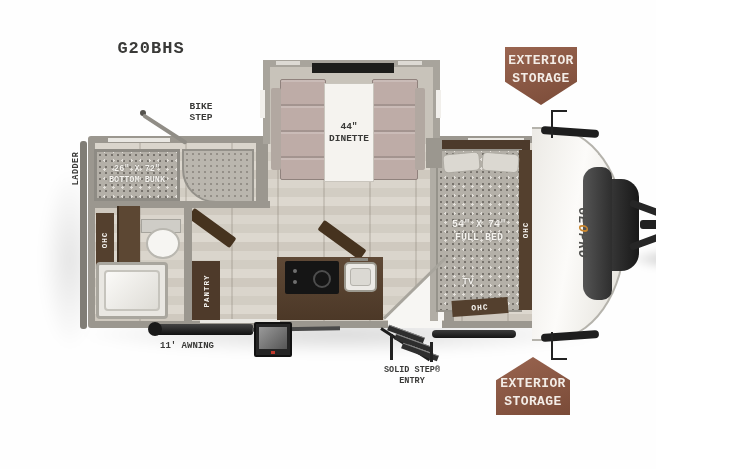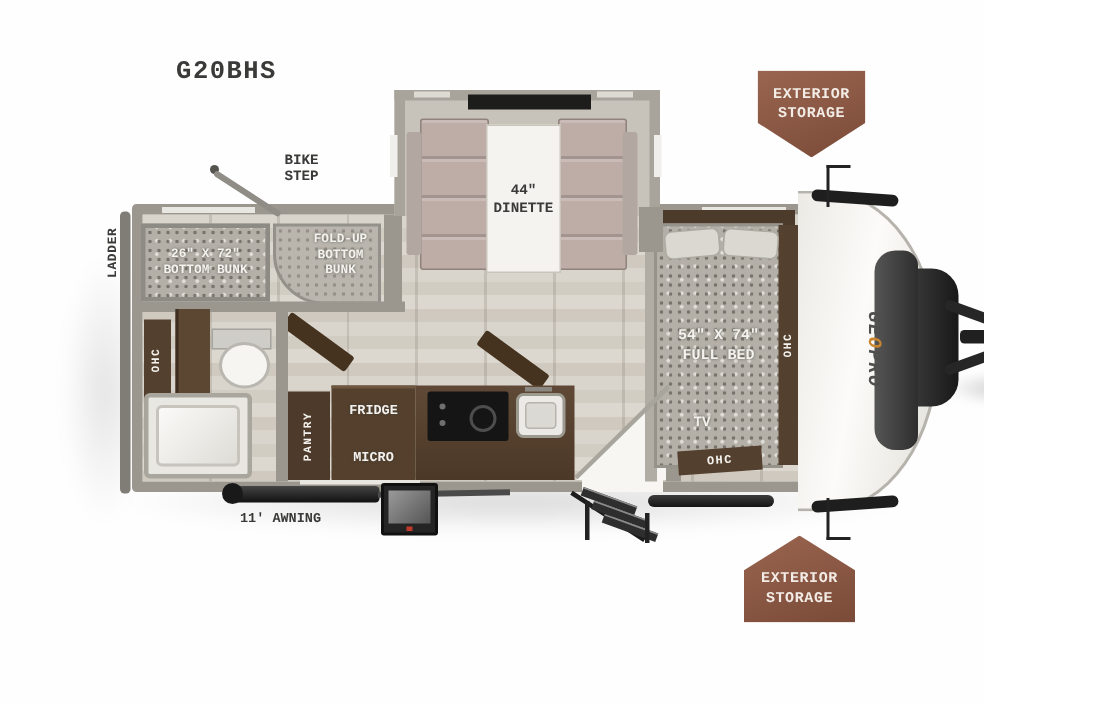--- a/index.html
+++ b/index.html
@@ -134,21 +134,21 @@
   .tongue{left:640px;top:220px;width:48px;height:9px;background:#202020;border-radius:3px;z-index:5;}
   .coupler{left:668px;top:212px;width:24px;height:24px;border-radius:50%;z-index:6;
     background:radial-gradient(circle at 35% 35%,#4a4a4a,#1c1c1c);}
   .hitch-knob{left:689px;top:218px;width:11px;height:11px;background:#262626;border-radius:50%;z-index:6;}
   .hitch-shadow{left:630px;top:248px;width:70px;height:22px;z-index:4;
     background:radial-gradient(ellipse,rgba(0,0,0,.18),rgba(0,0,0,0) 70%);filter:blur(3px);}
 
   
   .badge{z-index:7;display:flex;align-items:center;justify-content:center;box-sizing:border-box;
     background:linear-gradient(160deg,#9a6550,#7a4b38);}
-  .badge .lbl{font-size:10px;letter-spacing:.4px;line-height:1.35;color:#f3ece6;}
+  .badge .lbl{font-size:13px;letter-spacing:.4px;line-height:1.35;color:#f3ece6;}
   .badge-top{left:505px;top:47px;width:72px;height:58px;padding-bottom:12px;
     clip-path:polygon(0 0,100% 0,100% 60%,50% 100%,0 60%);}
   .badge-bottom{left:496px;top:357px;width:74px;height:58px;padding-top:14px;
     clip-path:polygon(50% 0,100% 40%,100% 100%,0 100%,0 40%);}
 
   
   .bike-door-line{left:143px;top:113px;width:52px;height:4px;background:#908d86;border-radius:2px;
     transform:rotate(33deg);transform-origin:left center;z-index:2;}
   .bike-door-knob{left:140px;top:110px;width:6px;height:6px;background:#55534e;border-radius:50%;z-index:2;}
   .bike-door-label{left:173px;top:101px;width:56px;z-index:2;font-size:9.5px;line-height:1.2;}
@@ -201,46 +201,39 @@
   <div class="abs table flexc">
     <div class="lbl dark-lbl">44"
 DINETTE</div>
   </div>
 
   <div class="abs bunk speckle flexc">
     <div class="lbl wlabel">26" X 72"
 BOTTOM BUNK</div>
   </div>
   <div class="abs foldup-panel"></div>
-  <div class="abs foldup-label lbl wlabel">FOLD-UP
-BOTTOM
-BUNK</div>
   <div class="abs wall wall-bunk-bottom"></div>
   <div class="abs wall wall-bunk-right"></div>
   <div class="abs wall wall-top-right"></div>
   <div class="abs wedge wedge-1"></div>
   <div class="abs wedge wedge-2"></div>
 
   <div class="abs wall wall-bath-right"></div>
   <div class="abs ohc-bath cabinet flexc">
     <span class="vspan">OHC</span>
   </div>
   <div class="abs wardrobe"></div>
   <div class="abs toilet-tank"></div>
   <div class="abs toilet-bowl"></div>
   <div class="abs shower">
     <div class="shower-pan"></div>
   </div>
 
   <div class="abs pantry flexc">
     <span class="vspan">PANTRY</span>
-  </div>
-  <div class="abs fridge-box">
-    <div class="lbl wlabel">FRIDGE</div>
-    <div class="lbl wlabel">MICRO</div>
   </div>
   <div class="abs counter"></div>
   <div class="abs stove">
     <span class="knob" style="left:8px;top:8px;"></span>
     <span class="knob" style="left:8px;top:19px;"></span>
     <span class="burner"></span>
   </div>
   <div class="abs sink">
     <div class="sink-basin"></div>
   </div>
@@ -307,14 +300,16 @@
     <div class="ext-tv-screen"></div>
     <div class="ext-tv-dot"></div>
   </div>
   <div class="abs step-rail"></div>
   <div class="abs tread tread-1"></div>
   <div class="abs tread tread-2"></div>
   <div class="abs tread tread-3"></div>
   <div class="abs step-leg step-leg-1"></div>
   <div class="abs step-leg step-leg-2"></div>
   <div class="abs door-awning-bar"></div>
+  <div class="abs entry-label lbl dark-lbl">SOLID STEP®
+ENTRY</div>
 
 </div>
 
 </body></html>

